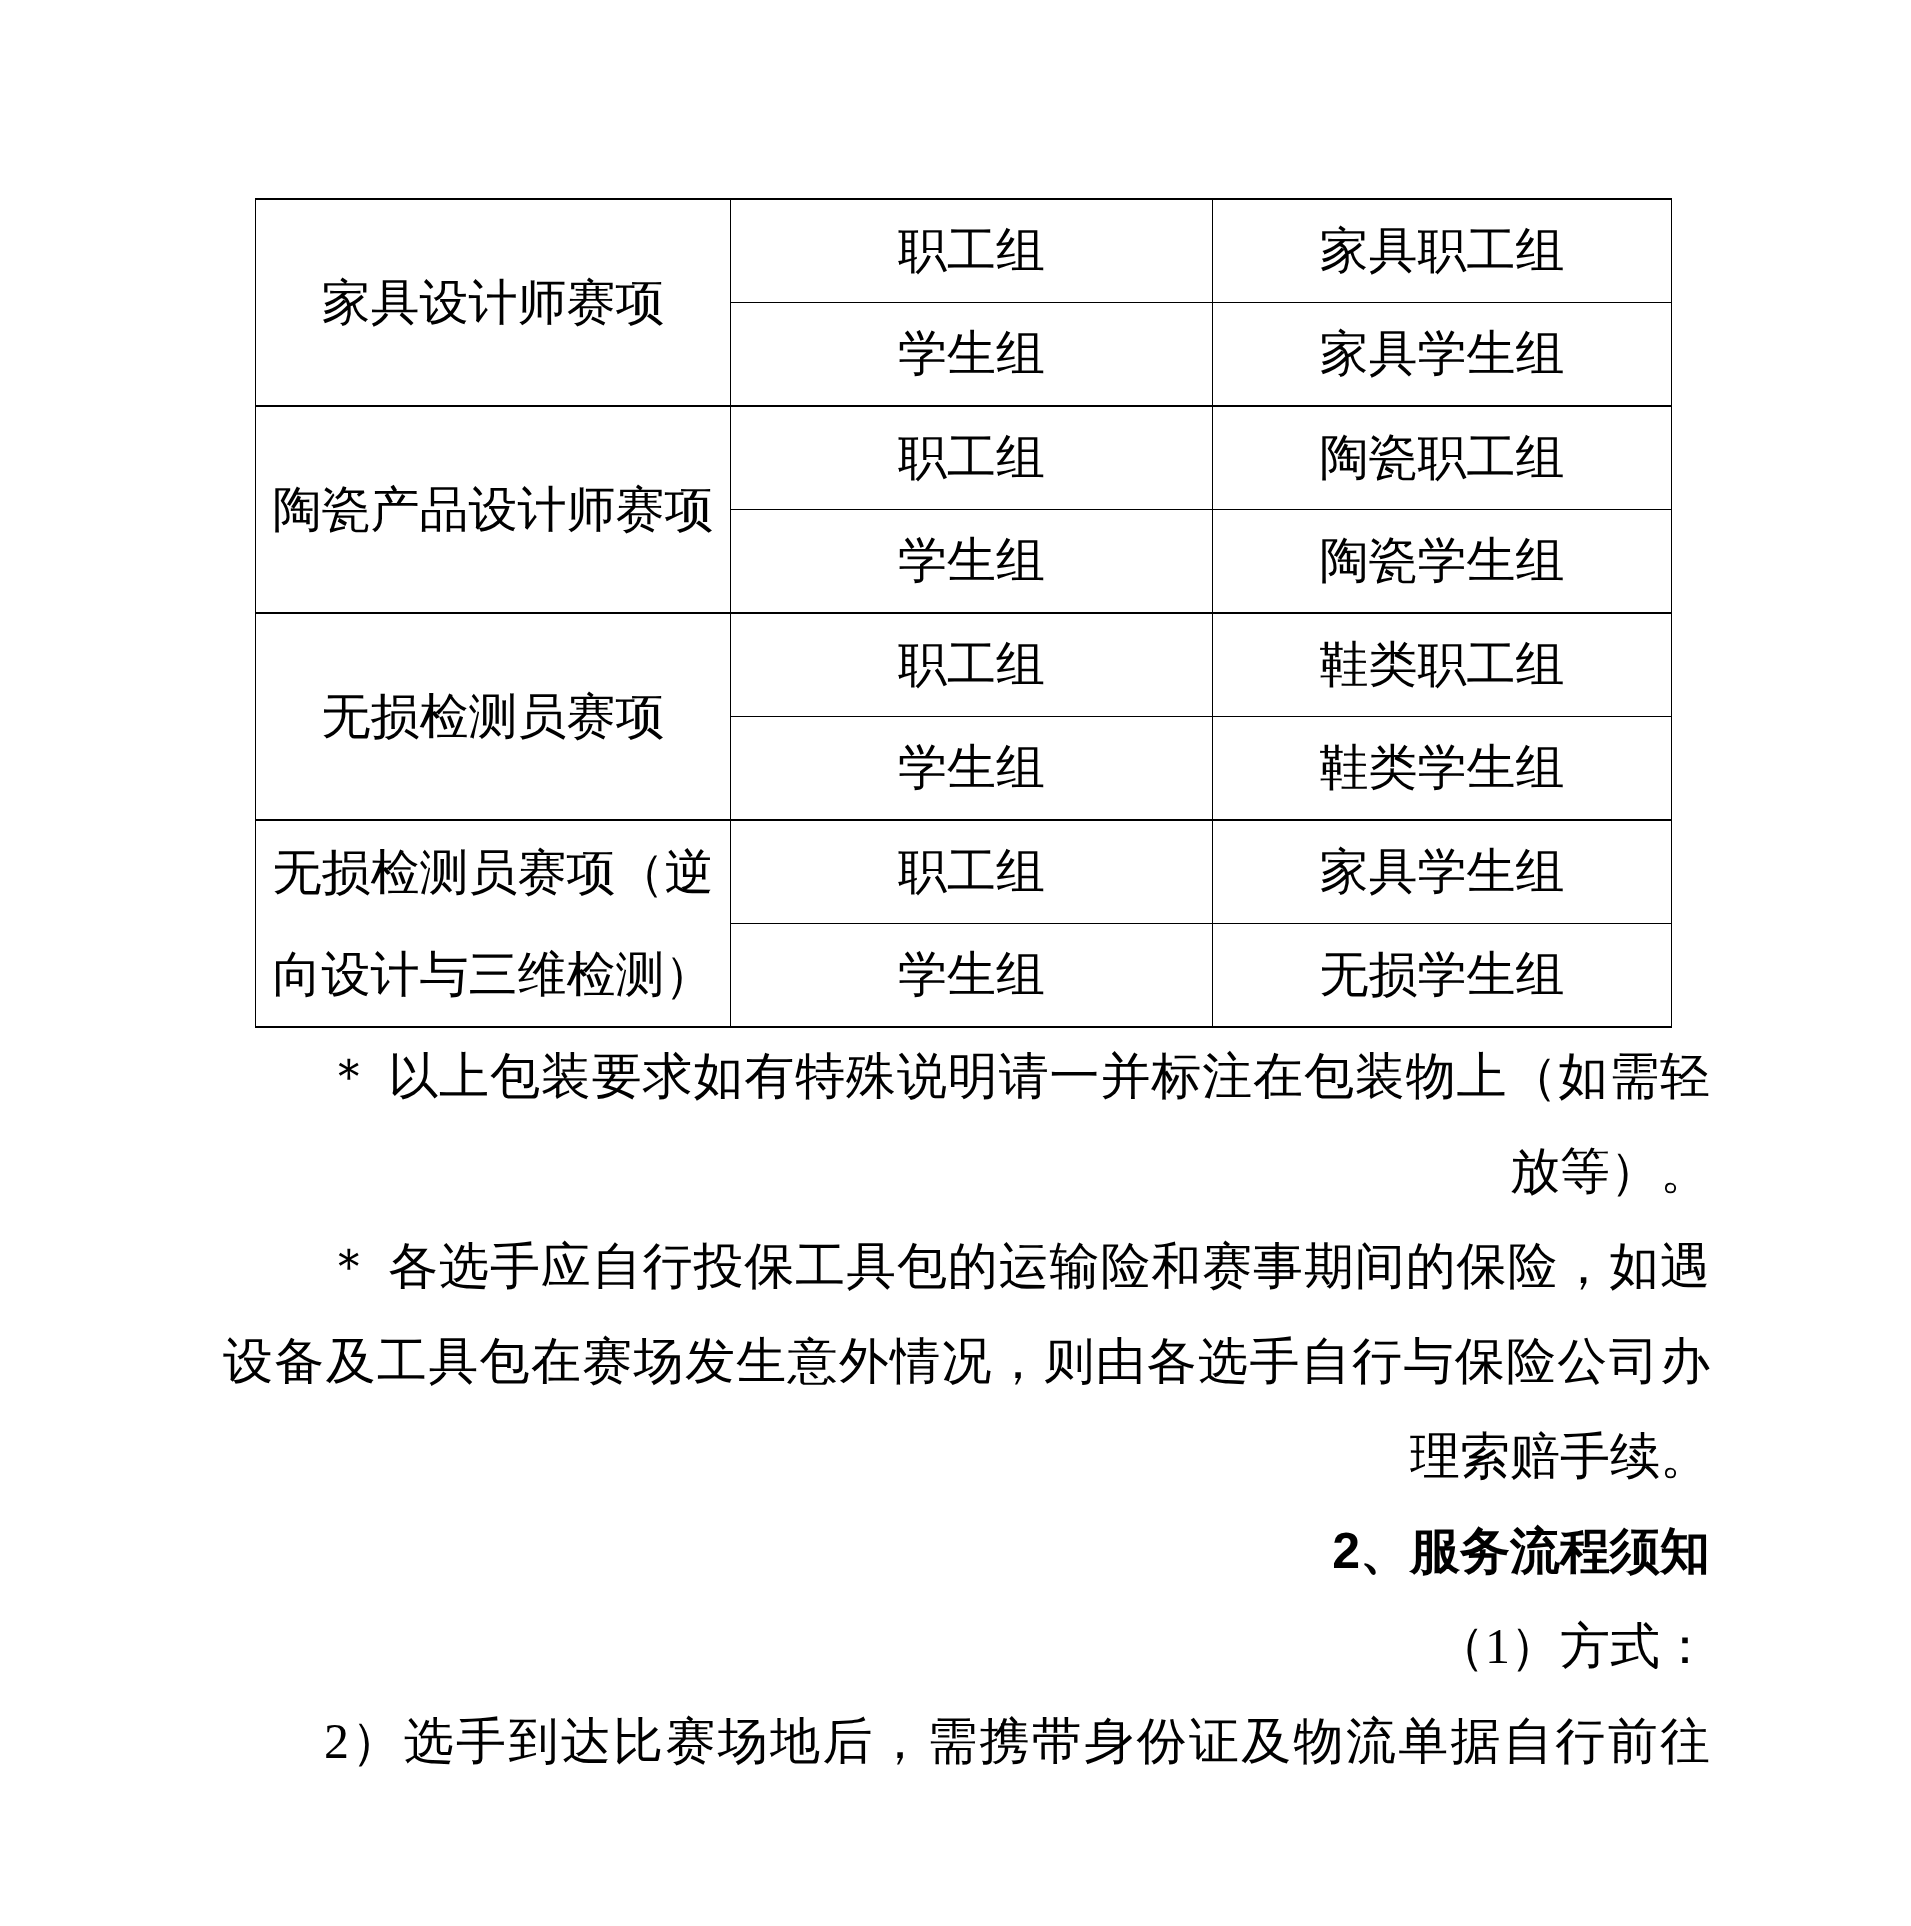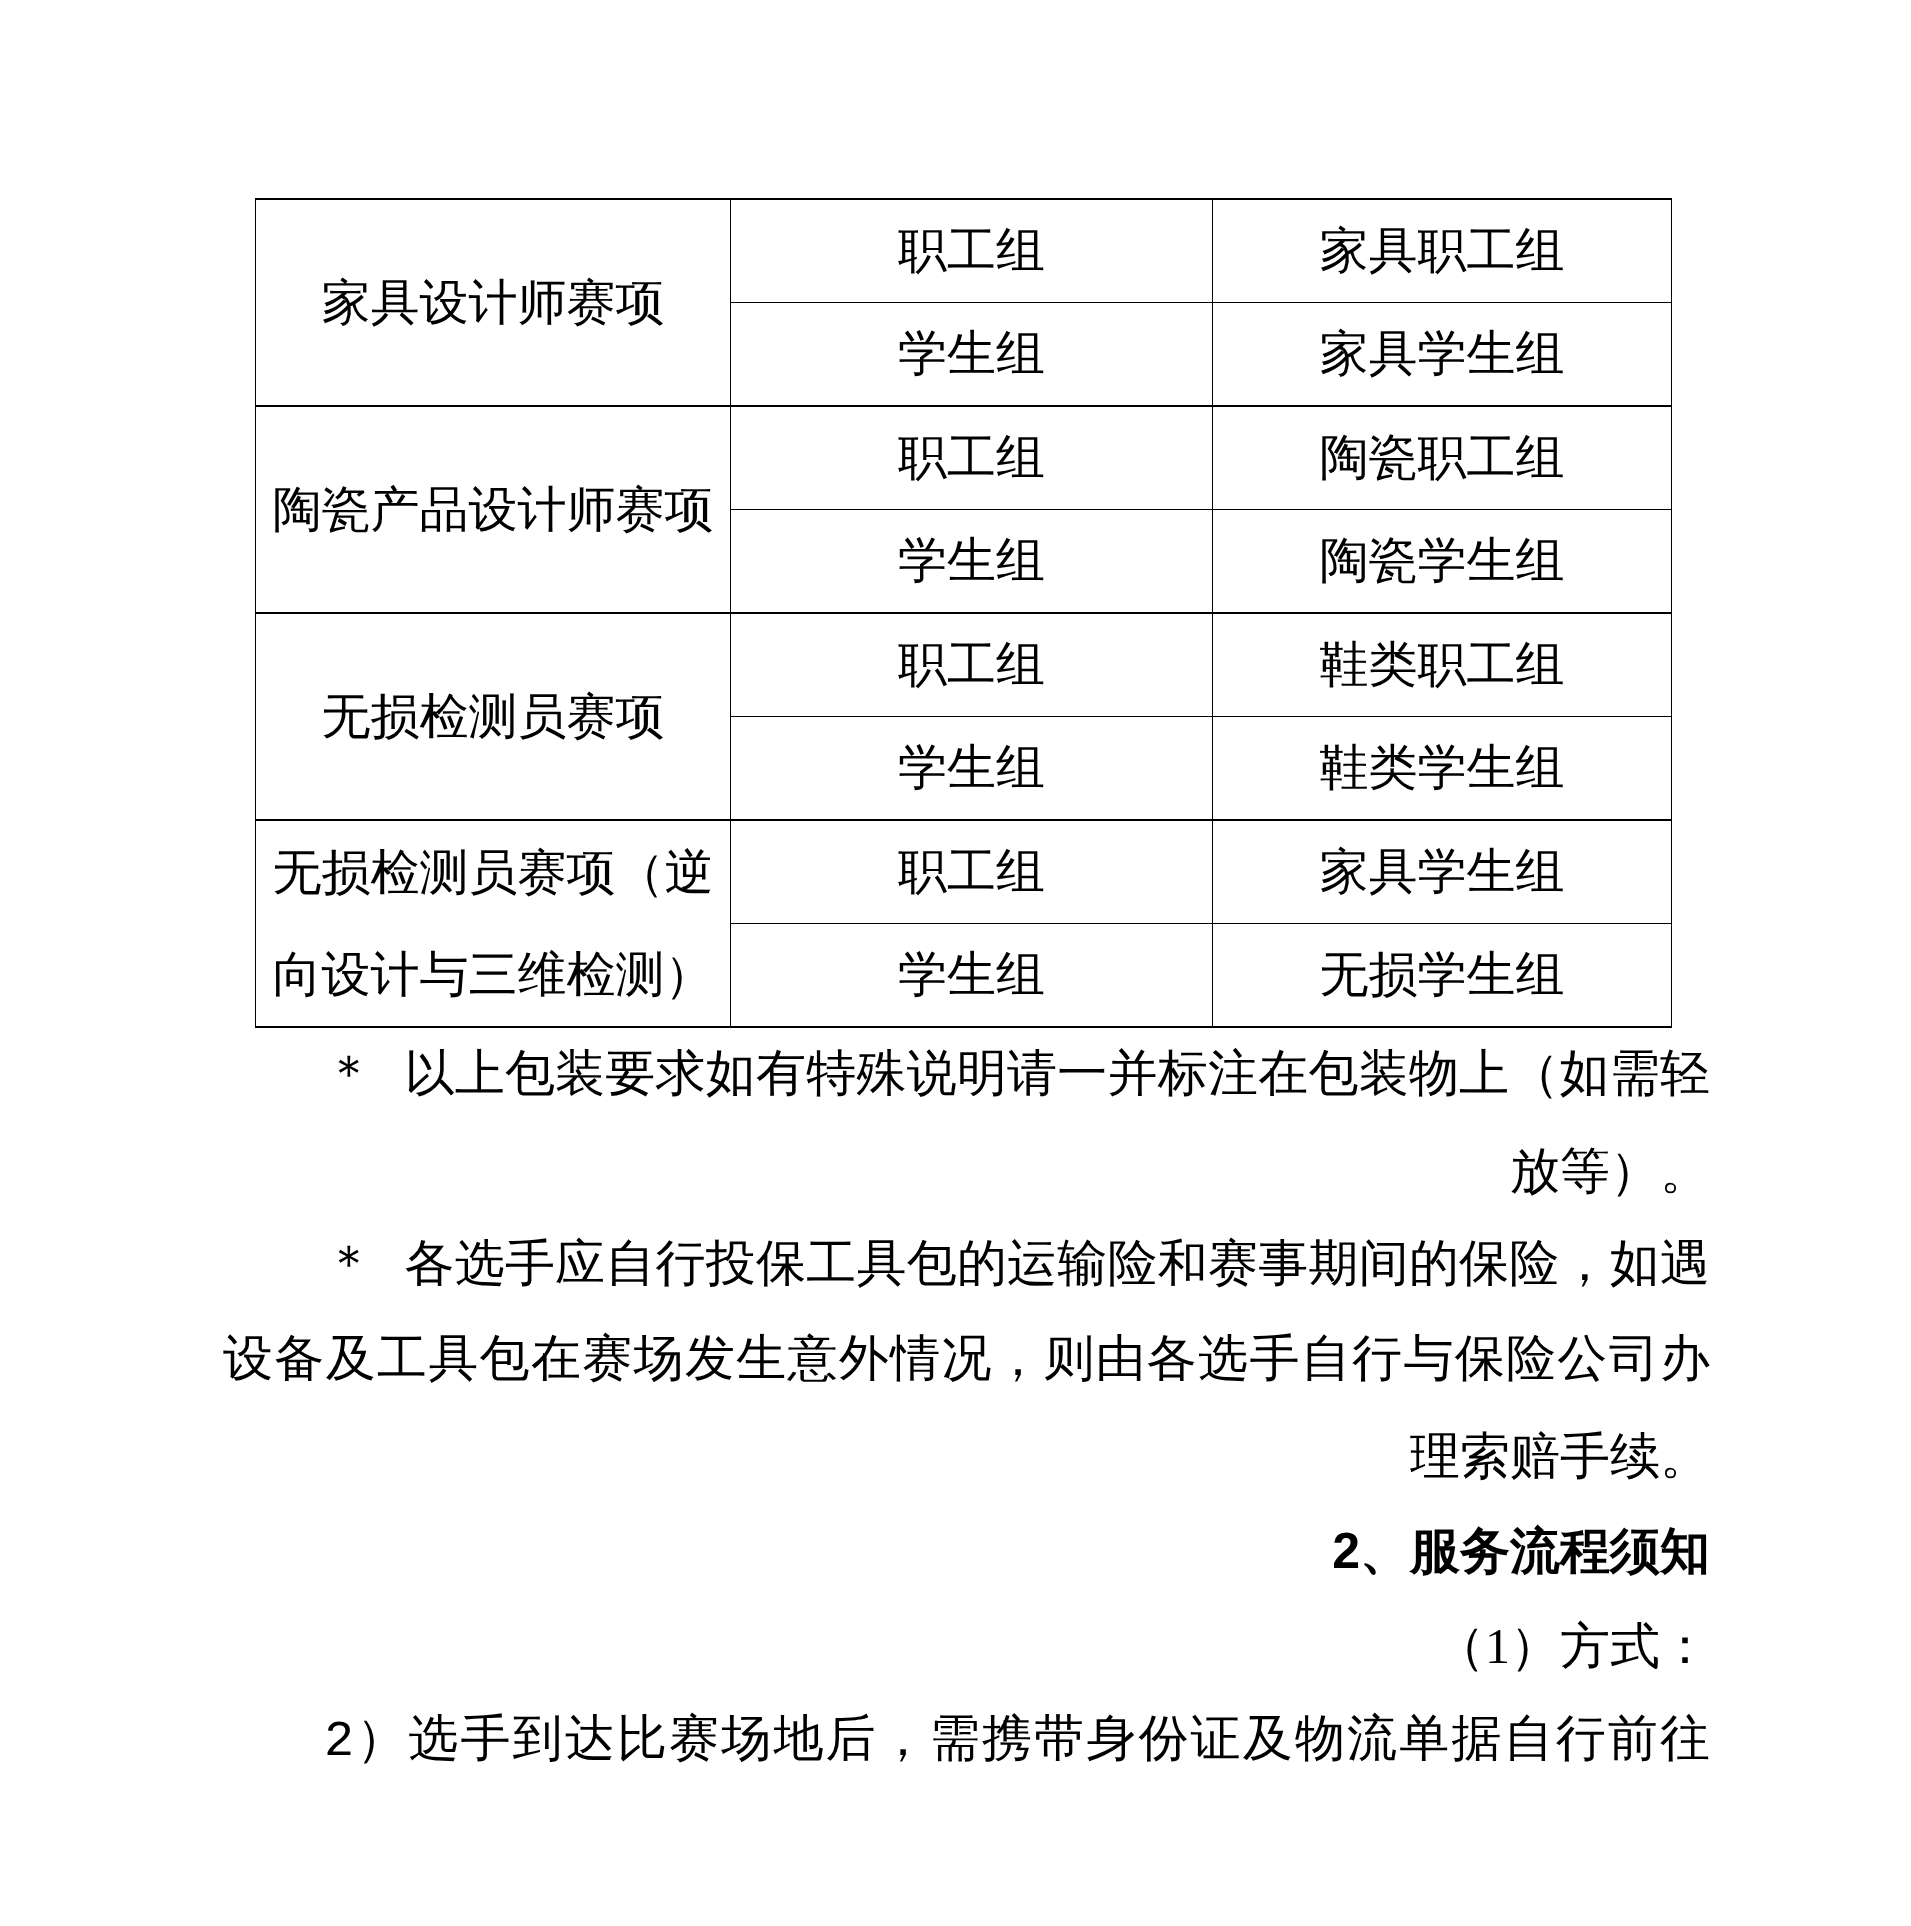--- a/index.html
+++ b/index.html
@@ -49,21 +49,20 @@
   .line{
     line-height:95px;
     height:95px;
     text-align:right;
     white-space:nowrap;
   }
   .line.jfull{
     text-align:justify;
     text-align-last:justify;
     white-space:normal;
-    font-family:Liberation Mono, monospace;
   }
   .line.indent{ text-indent:101px; }
   .seg{ font-weight:normal; }
   .seg.b{
     font-weight:bold;
     font-family:"Liberation Sans","DejaVu Sans",sans-serif;
     margin-top:8px;
   }
 </style>
 </head>

